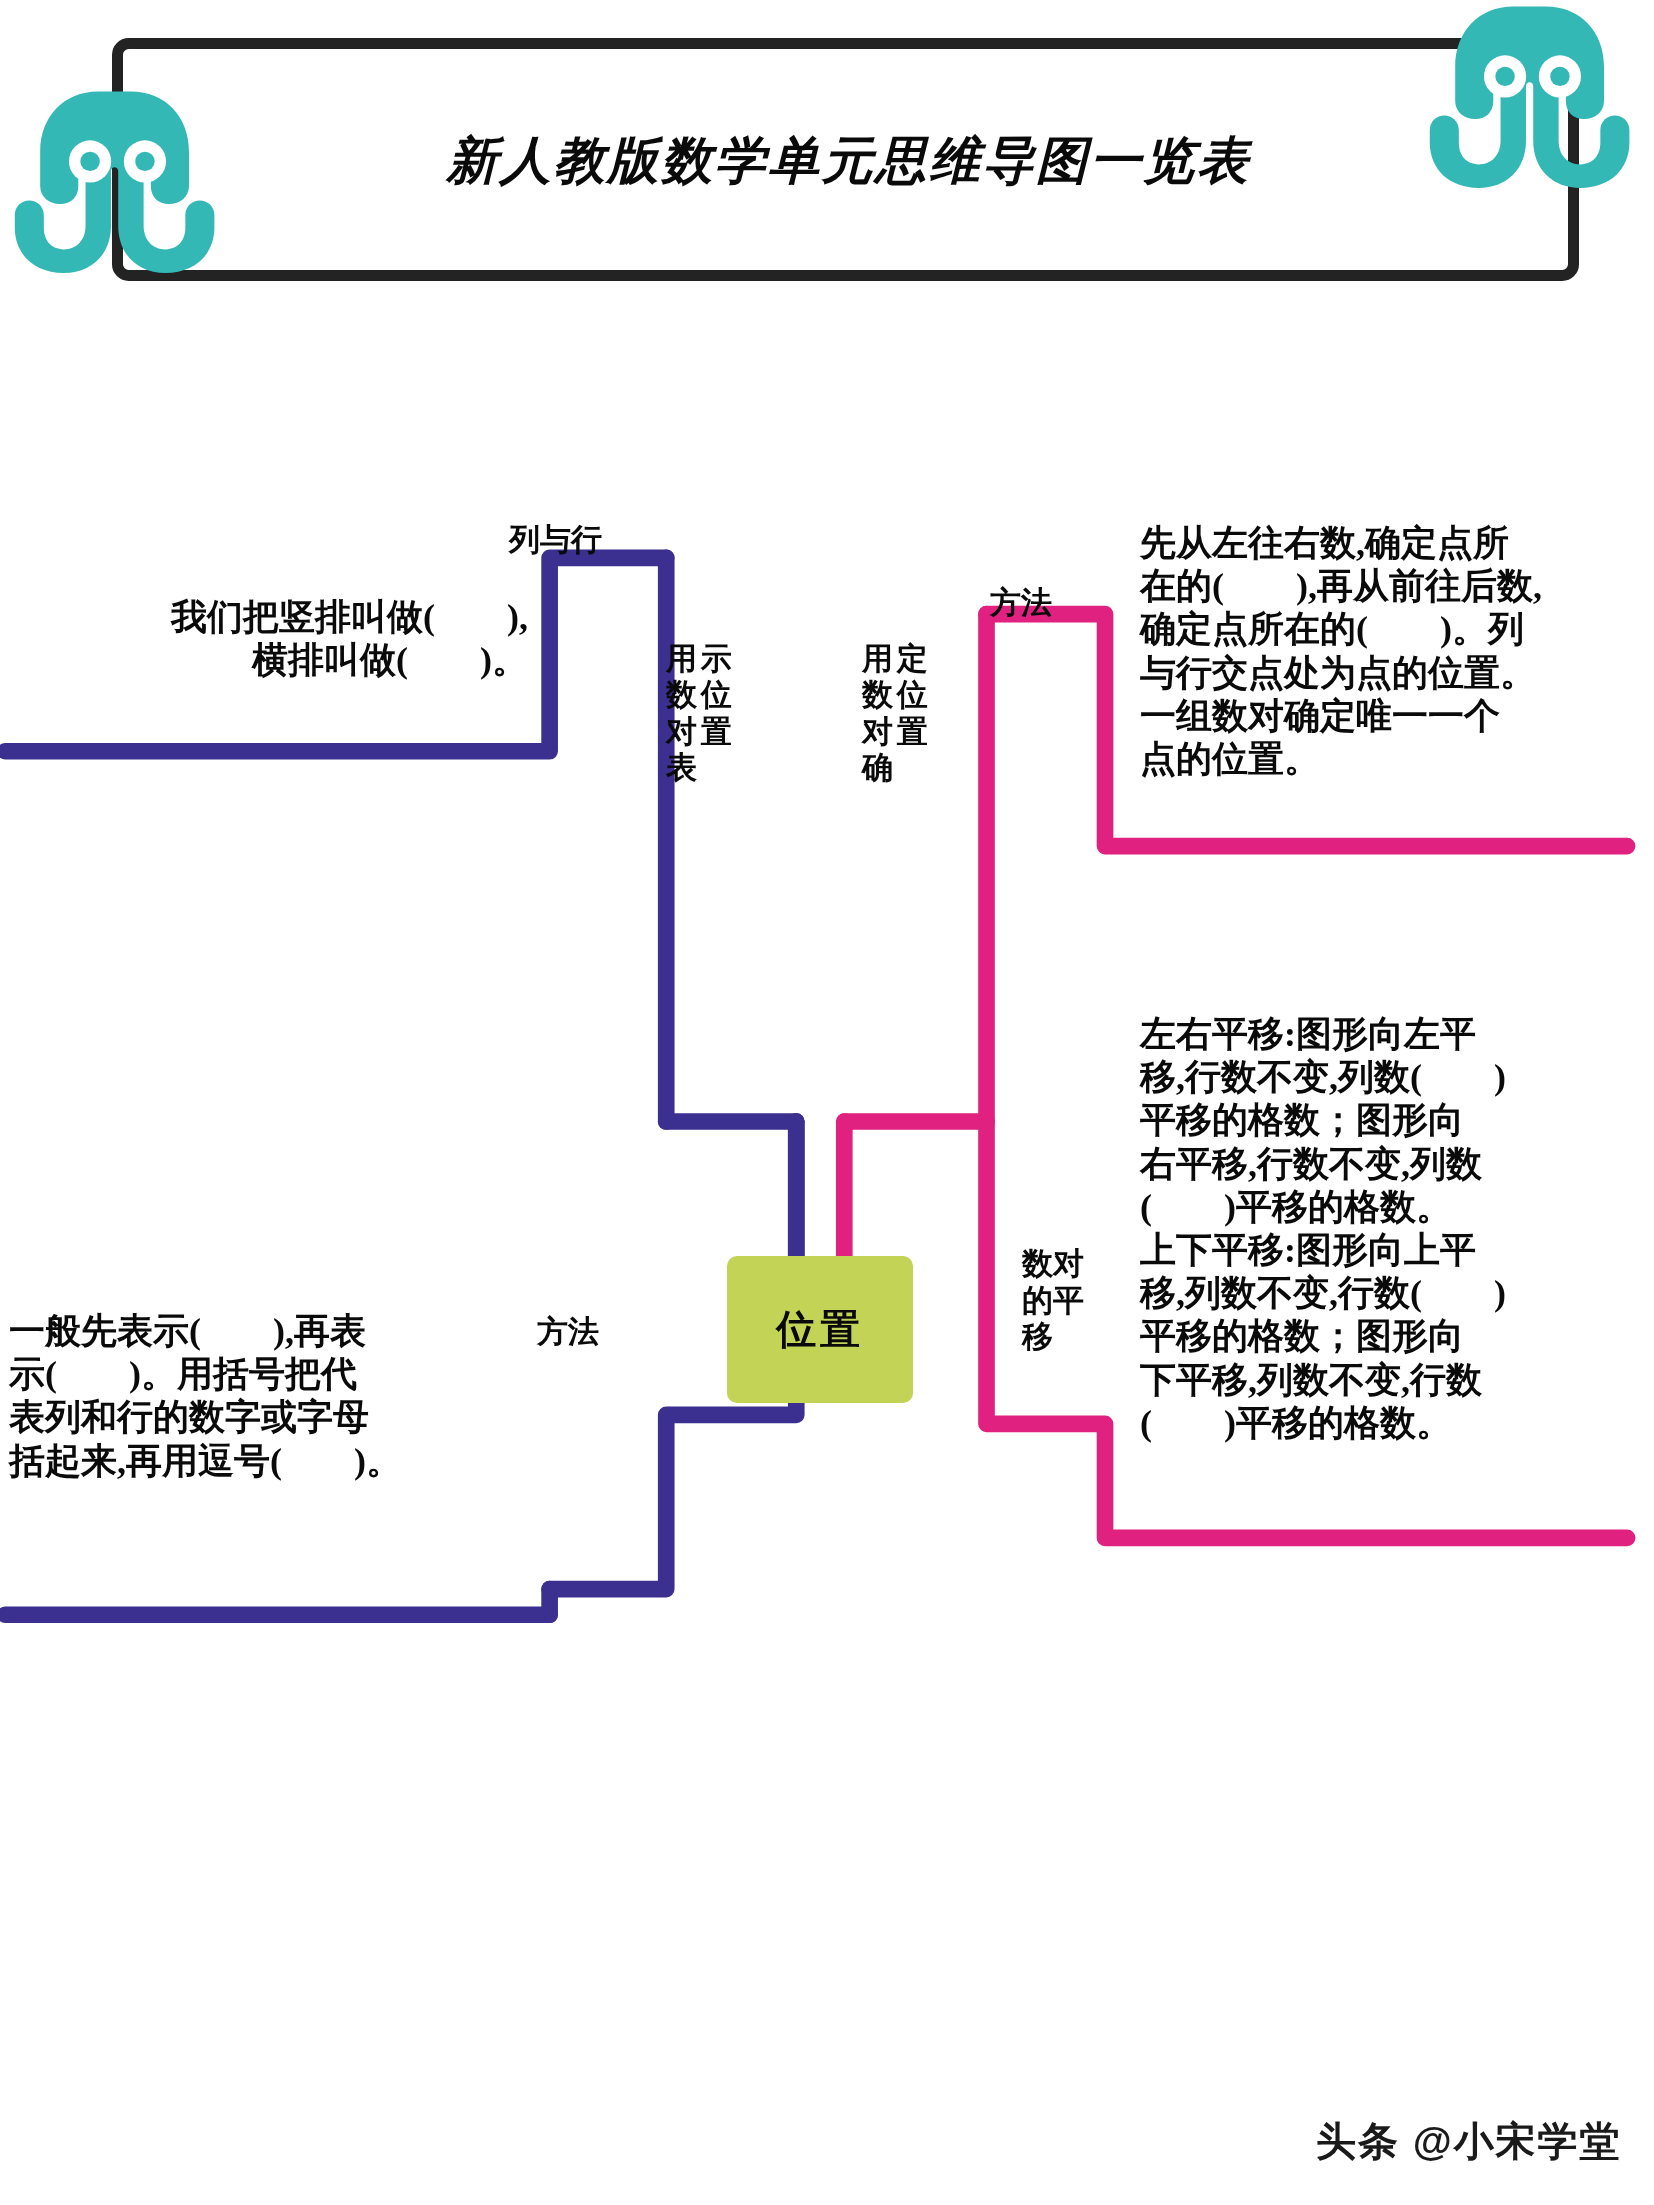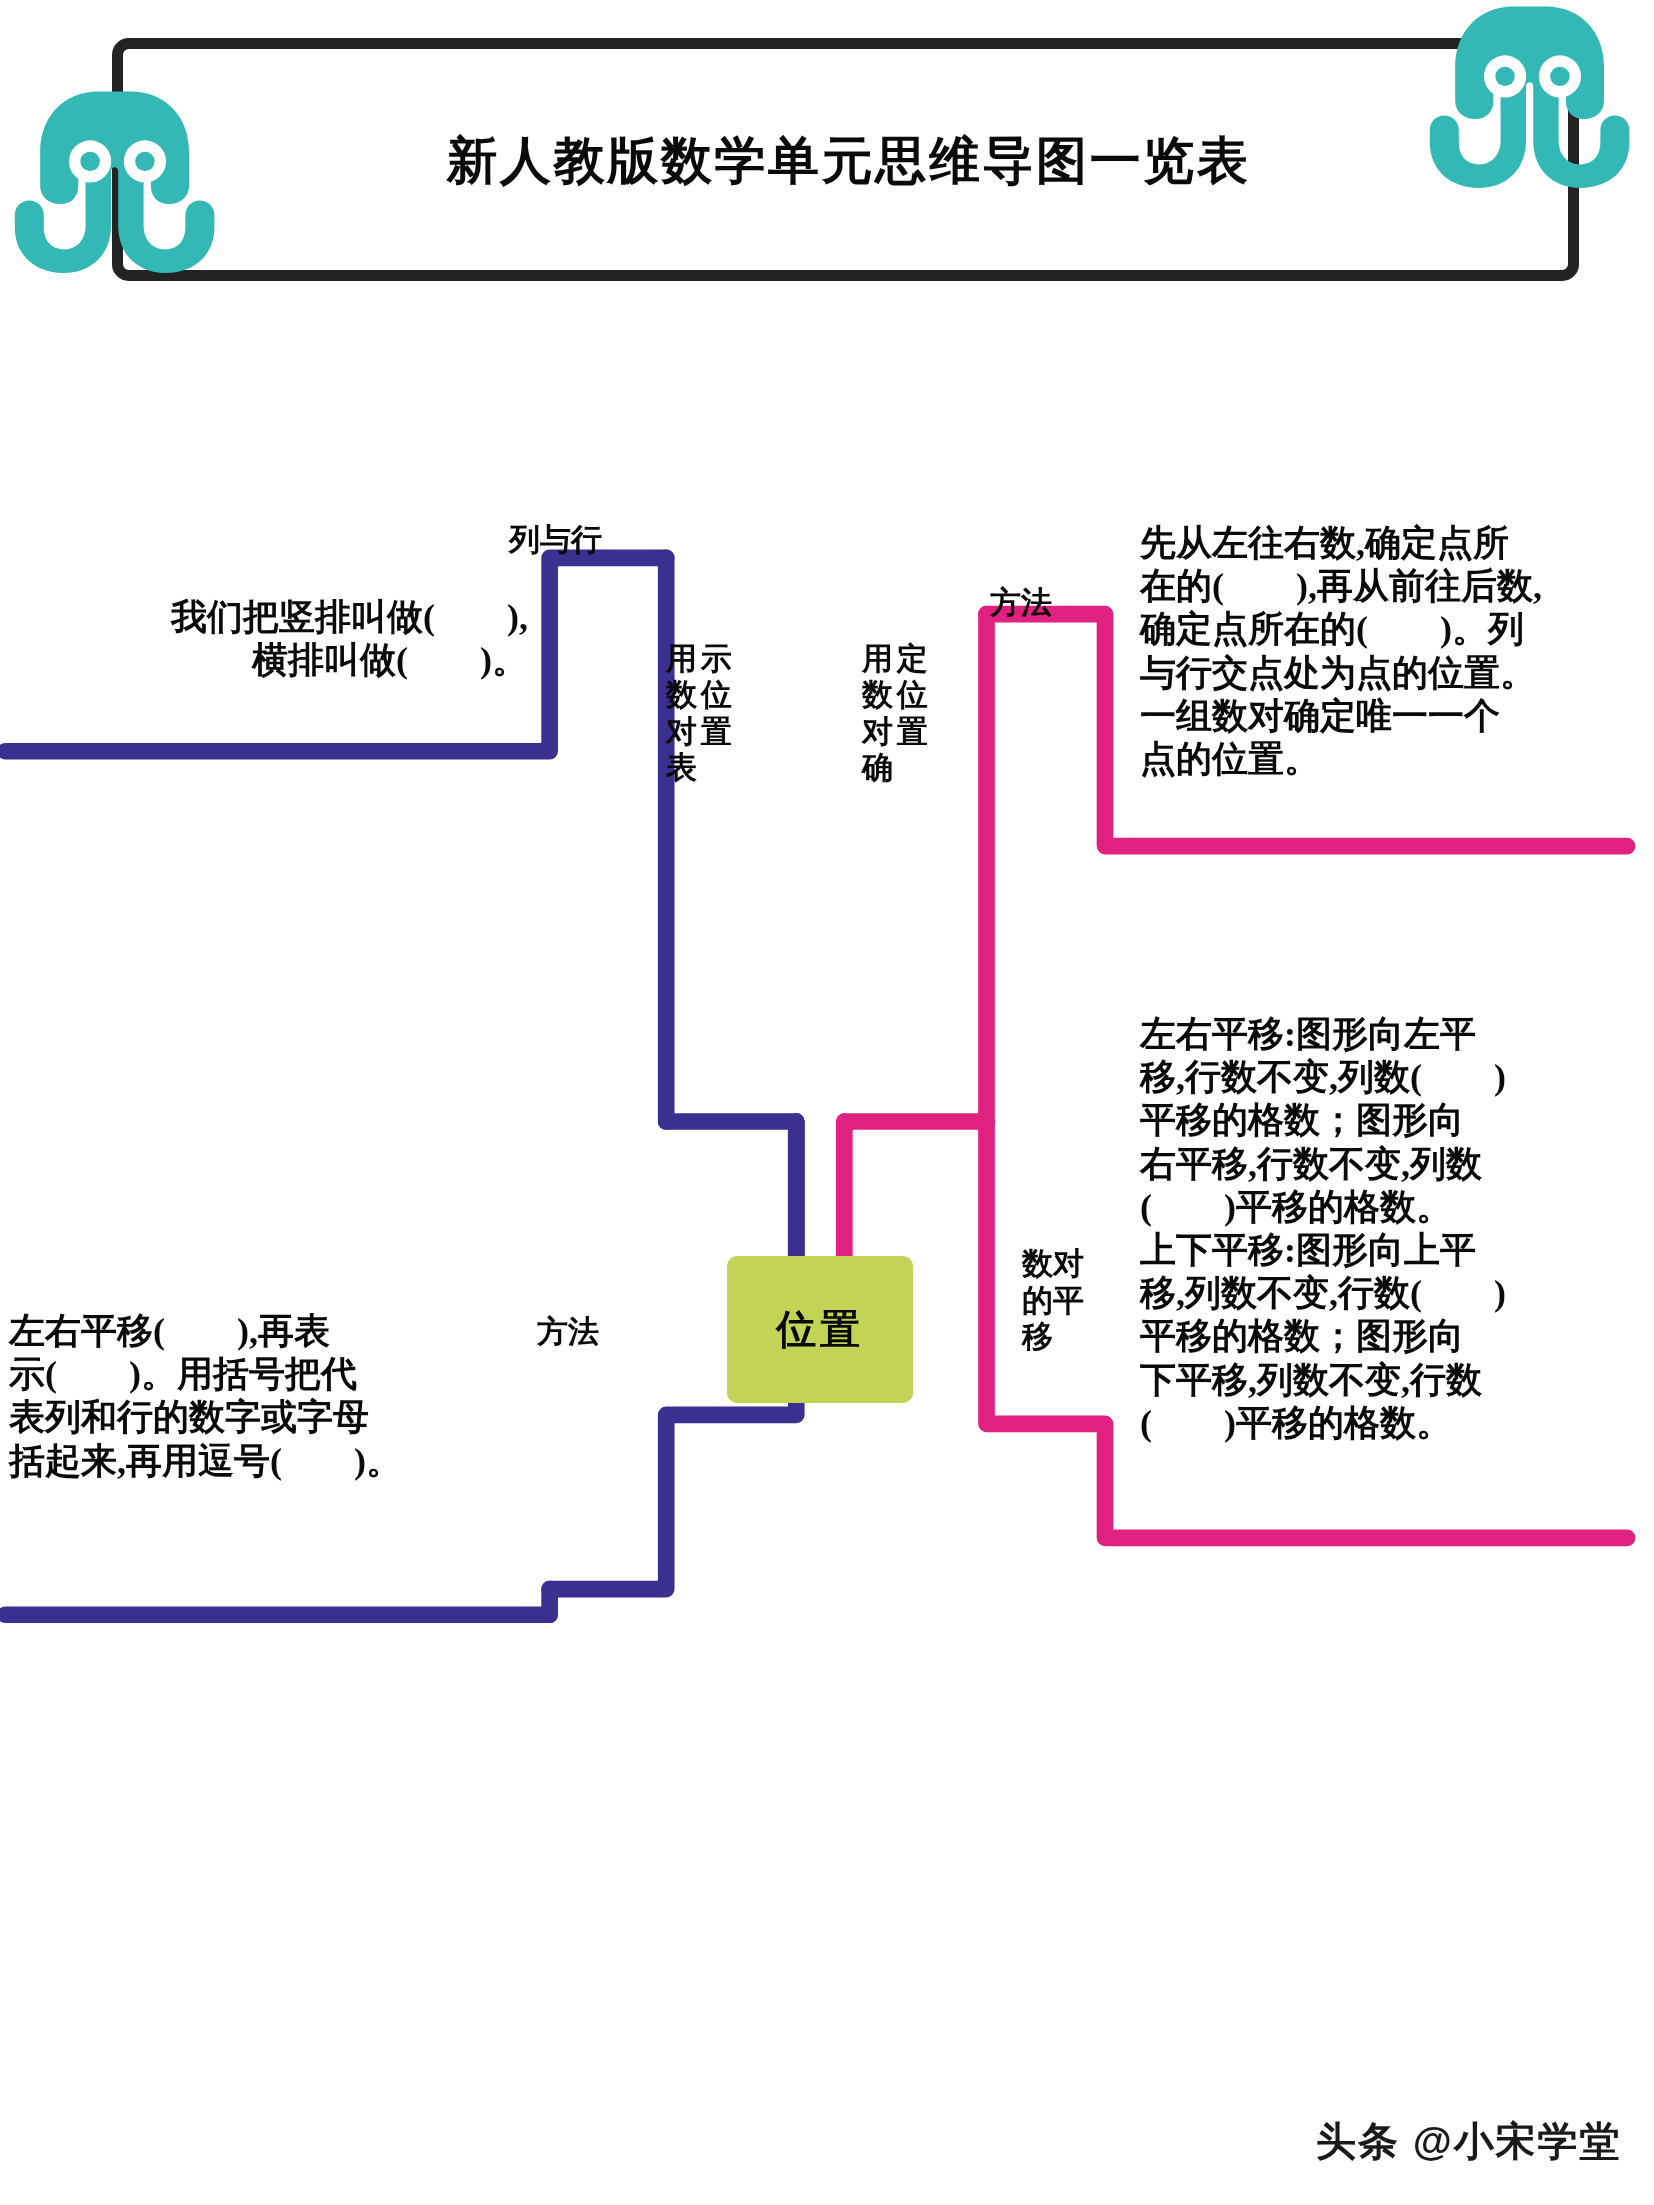--- a/index.html
+++ b/index.html
@@ -14,20 +14,21 @@
     position:absolute;left:112px;top:38px;width:1467px;height:243px;
     border:11.5px solid #232323;border-radius:16.7px;box-sizing:border-box;
     background:transparent;
   }
   #title-text{
     position:absolute;left:192px;top:46px;width:1313px;height:231px;
     display:flex;align-items:center;justify-content:center;
     line-height:1.30;
     font-size:51px;font-weight:bold;letter-spacing:2.6px;color:#0a0a0a;
     font-family:"Liberation Serif","DejaVu Serif",serif;
+    font-style:italic;
   }
   #title-text span{display:block;white-space:nowrap;}
   .octo{position:absolute;}
   #octo-left{left:11.5px;top:77px;}
   #octo-right{left:1427px;top:-7.7px;}
 
   
   #map{position:absolute;left:0;top:359px;width:1654px;height:1666px;}
   #map svg{position:absolute;left:0;top:0;}
   .node-text{
@@ -152,21 +153,21 @@
 
       <path d="M1540 1190 L1540 1662 L1725 1662 L1725 1840 L2540 1840"></path>
     </g>
   </svg>
 
   <div class="node-text leaf" id="leaf-lr">我们把竖排叫做(        ),
 横排叫做(        )。</div>
 
   <div class="node-text blabel" id="lbl-lr">列与行</div>
 
-  <div class="node-text leaf" id="leaf-method-left">左右平移(        ),再表
+  <div class="node-text leaf" id="leaf-method-left">一般先表示(        ),再表
 示(        )。用括号把代
 表列和行的数字或字母
 括起来,再用逗号(        )。</div>
 
   <div class="node-text blabel" id="lbl-method-left">方法</div>
 
   <div class="node-text leaf" id="leaf-method-right">先从左往右数,确定点所
 在的(        ),再从前往后数,
 确定点所在的(        )。列
 与行交点处为点的位置。

